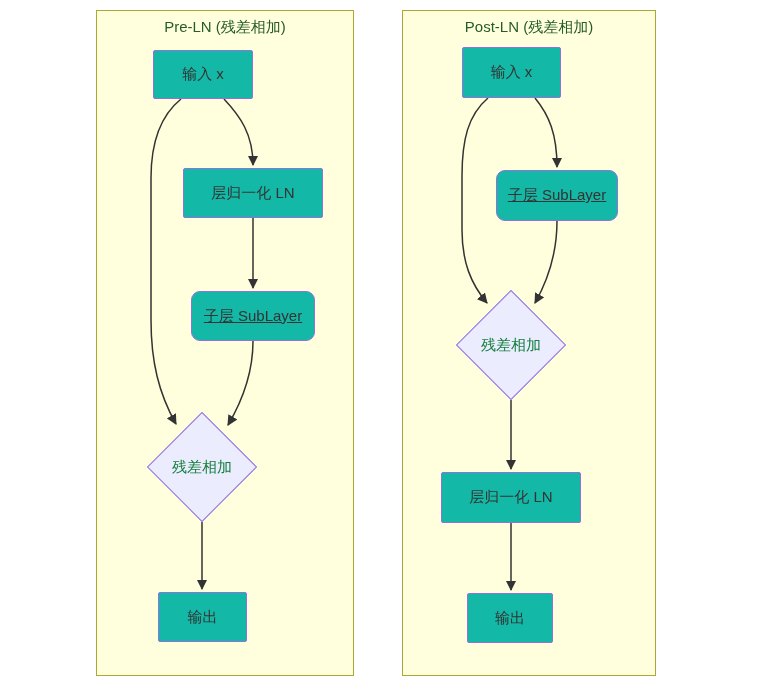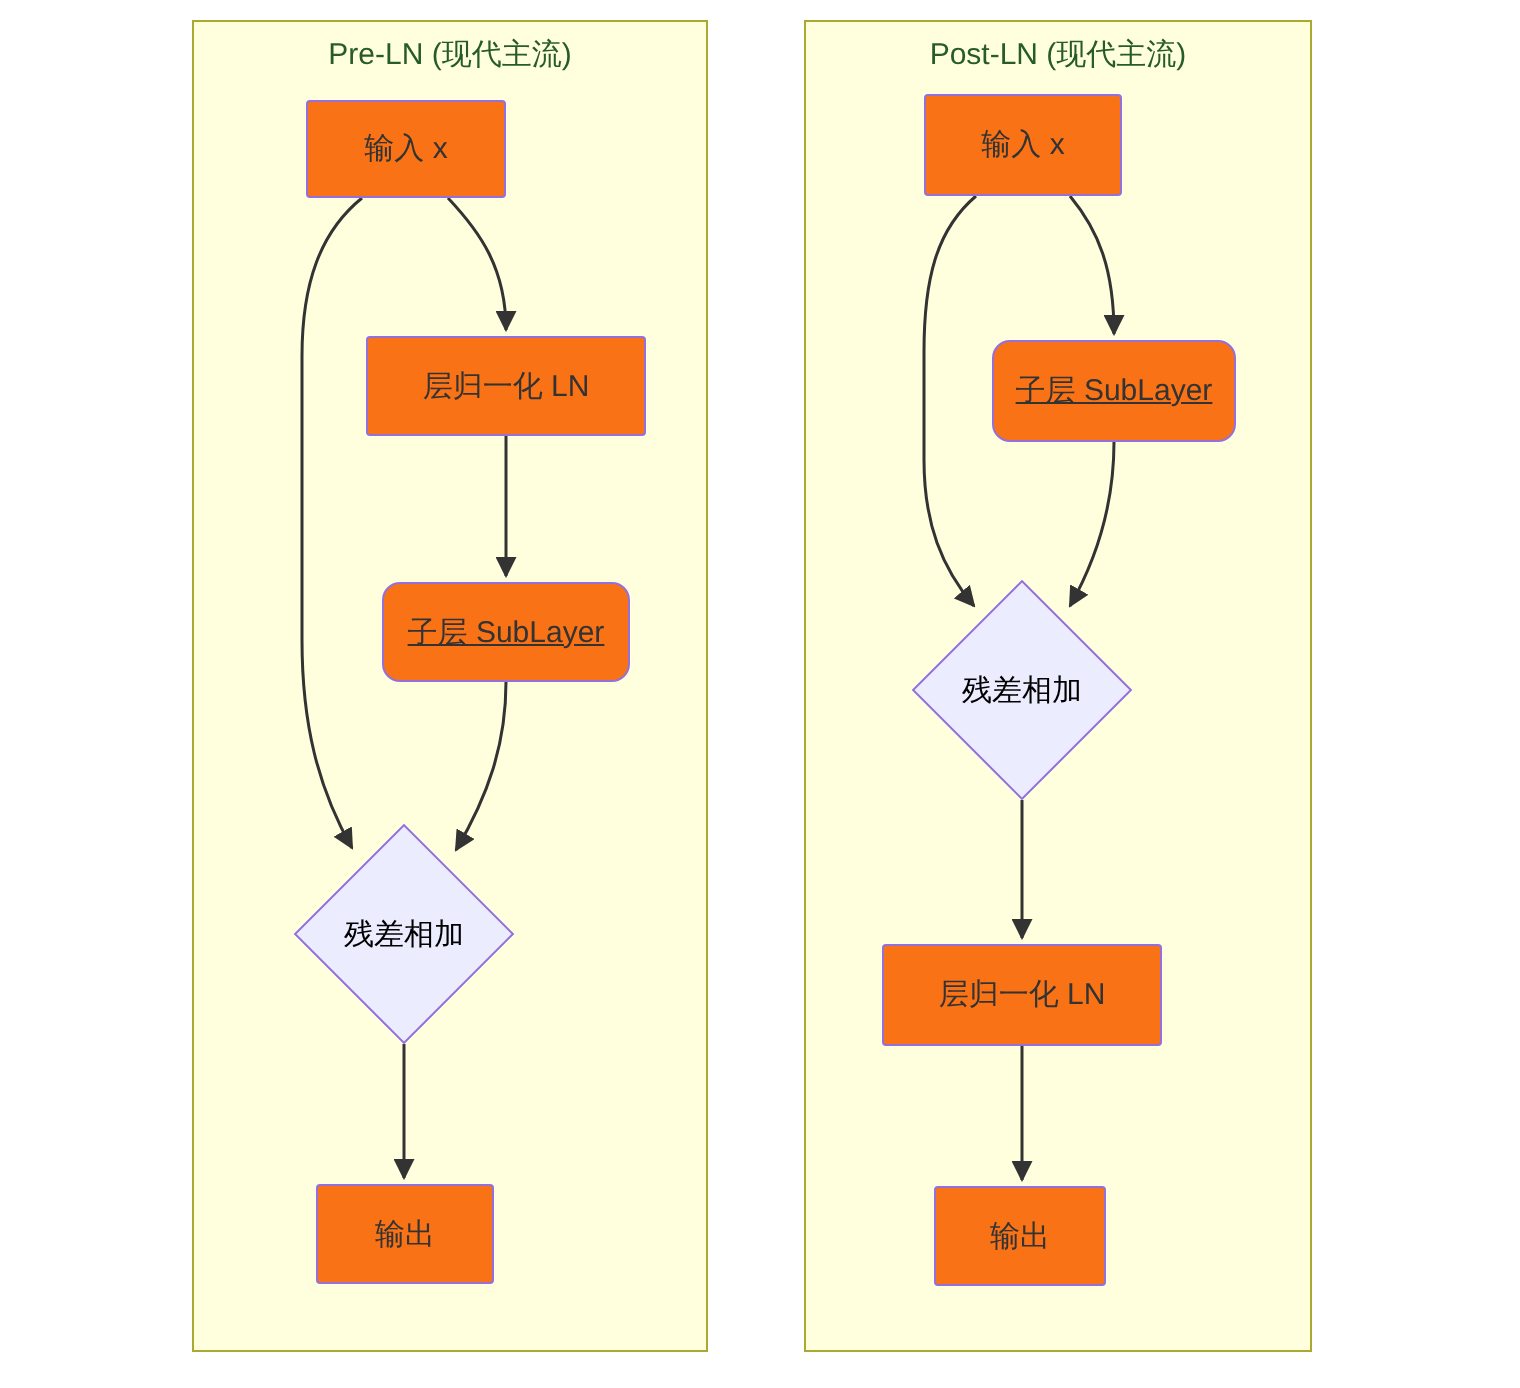--- a/index.html
+++ b/index.html
@@ -15,40 +15,40 @@
     box-sizing:border-box;
   }
   #panel-left  { left:96px;  width:258px; }
   #panel-right { left:402px; width:254px; }
   .panel-title {
     position:absolute; top:7px; left:0; right:0;
     text-align:center; font-size:15px; color:#275c27;
   }
   .node {
     position:absolute; box-sizing:border-box;
-    background:#f97316; border:1px solid #9370db;
+    background:#14b8a6; border:1px solid #9370db;
     display:flex; align-items:center; justify-content:center;
     font-size:15px; color:#333333; border-radius:2px;
     z-index:2;
   }
   .node.rounded { border-radius:9px;text-decoration:underline; }
   .diamond-wrap {
     position:absolute; z-index:2;
   }
   .diamond-shape {
     position:absolute; left:50%; top:50%;
     width:78px; height:78px;
     transform:translate(-50%,-50%) rotate(45deg);
     background:#ececff; border:1px solid #9370db;
     box-sizing:border-box;
   }
   .diamond-label {
     position:absolute; inset:0;
     display:flex; align-items:center; justify-content:center;
-    font-size:15px; color:#000000;
+    font-size:15px; color:#15803d;
   }
   #edges {
     position:absolute; left:0; top:0; width:760px; height:694px;
     z-index:1;
   }
   #edges path.edge {
     fill:none; stroke:#333333; stroke-width:1.5px;
   }
   
   #l-input { left:153px; top:50px;  width:100px; height:49px; }
@@ -82,25 +82,25 @@
     <path class="edge" d="M202,522 L202,589" marker-end="url(#arrow)"></path>
 
     <path class="edge" d="M535,98 C549,115 557,134 557,167" marker-end="url(#arrow)"></path>
     <path class="edge" d="M488,98 C468,115 462,140 462,176 L462,230 C462,262 471,284 487,303" marker-end="url(#arrow)"></path>
     <path class="edge" d="M557,221 C557,252 548,280 535,303" marker-end="url(#arrow)"></path>
     <path class="edge" d="M511,400 L511,469" marker-end="url(#arrow)"></path>
     <path class="edge" d="M511,523 L511,590" marker-end="url(#arrow)"></path>
   </svg>
 
   <div class="panel" id="panel-left">
-    <div class="panel-title">Pre-LN (现代主流)</div>
+    <div class="panel-title">Pre-LN (残差相加)</div>
   </div>
 
   <div class="panel" id="panel-right">
-    <div class="panel-title">Post-LN (现代主流)</div>
+    <div class="panel-title">Post-LN (残差相加)</div>
   </div>
 
   <div class="node" id="l-input">输入 x</div>
   <div class="node" id="l-ln">层归一化 LN</div>
   <div class="node rounded" id="l-sub">子层 SubLayer</div>
   <div class="diamond-wrap" id="l-add">
     <div class="diamond-shape"></div>
     <div class="diamond-label">残差相加</div>
   </div>
   <div class="node" id="l-out">输出</div>

